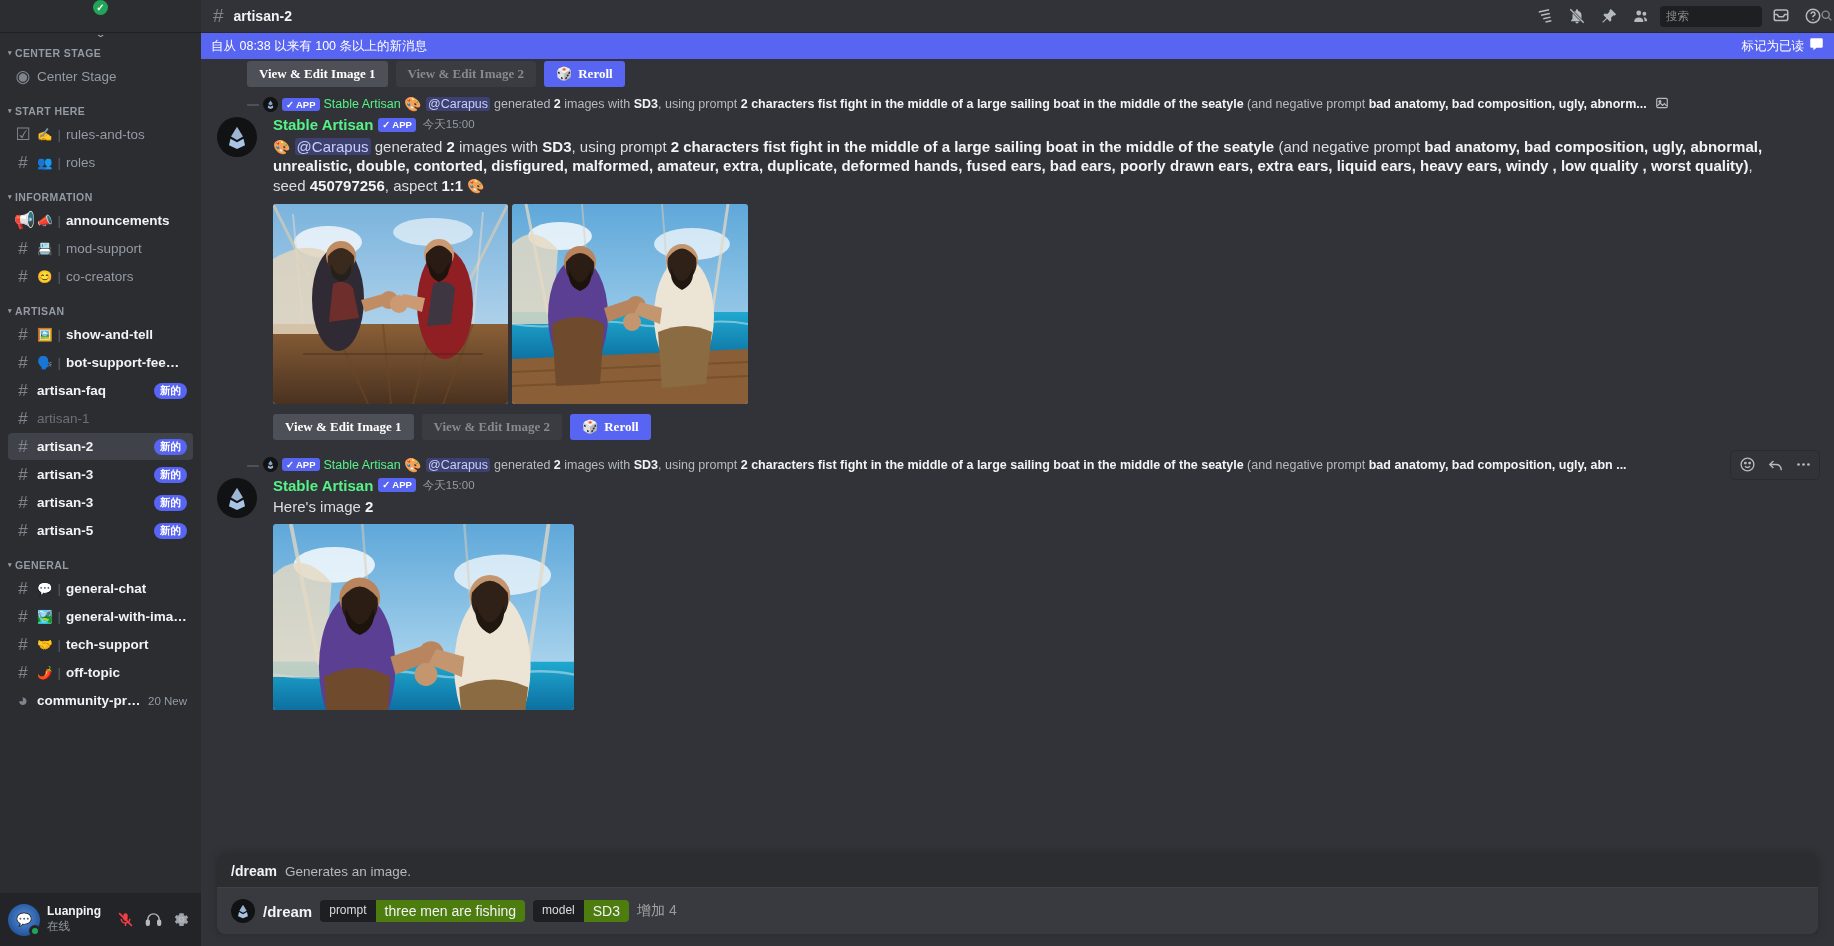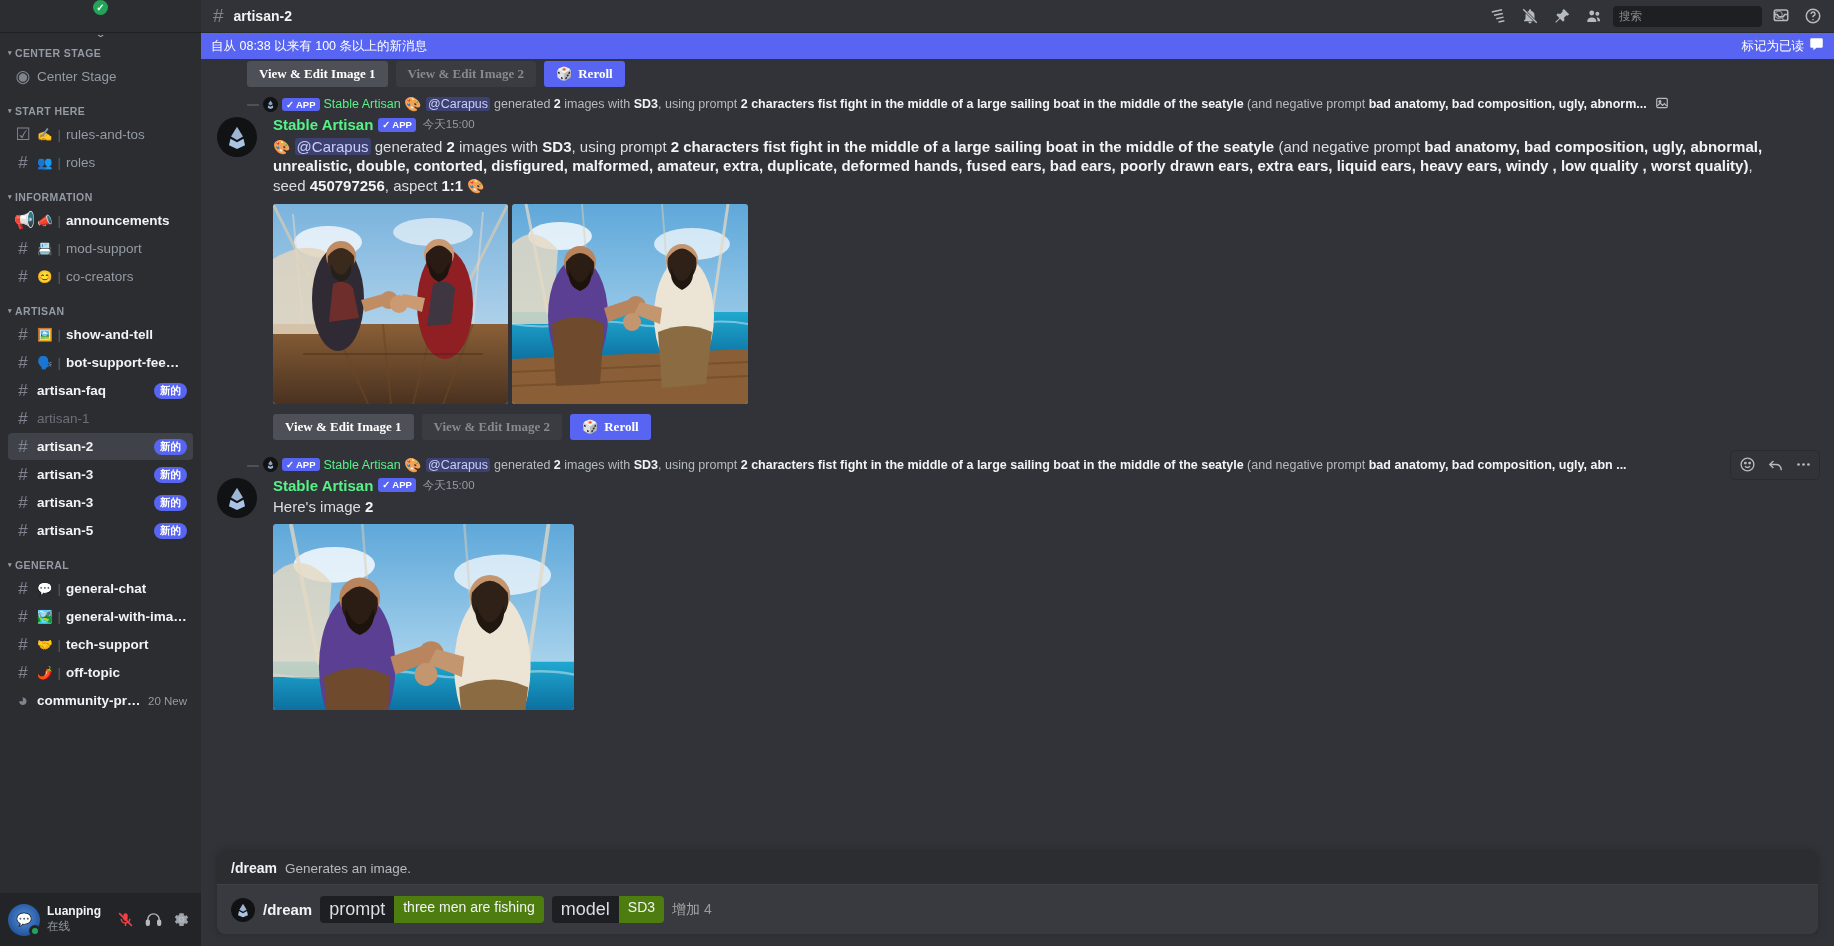--- a/index.html
+++ b/index.html
@@ -112,21 +112,21 @@
   }
   .topbar .hash { color: #80848e; font-size: 19px; padding: 0 4px; }
   .topbar .title { color: #f2f3f5; font-size: 14px; font-weight: bold; }
   .topbar .spacer { flex: 1; }
   .t-ic {
     width: 26px; height: 26px; display: flex; align-items: center;
     justify-content: center; cursor: pointer; border-radius: 4px;
     color: #b5bac1; font-size: 14px;
   }
   .search-box {
-    width: 149px; height: 21px; background: #1e1f22; border-radius: 4px;
+    width: 102px; height: 21px; background: #1e1f22; border-radius: 4px;
     display: flex; align-items: center; padding: 0 6px; cursor: text;
   }
   .search-box input {
     flex: 1; background: none; border: none; outline: none;
     color: #dbdee1; font-size: 11.5px; font-family: inherit;
   }
   .search-box input::placeholder { color: #87898c; }
   .search-ic { color: #87898c; font-size: 11px; }
 
   .newbanner {
@@ -231,21 +231,21 @@
     display: flex; align-items: center; gap: 8px;
     padding: 11px 14px; min-height: 44px;
   }
   .cmd-av {
     width: 24px; height: 24px; border-radius: 50%; background: #111214;
     flex: none; display: flex; align-items: center; justify-content: center;
   }
   .cmd-av svg { width: 16px; height: 16px; }
   .cmd-slash { color: #f2f3f5; font-size: 15px; font-weight: bold; }
   .chip-group { display: flex; border-radius: 4px; overflow: hidden; }
-  .chip-k { background: #1e1f22; color: #dbdee1; font-size: 18px;
+  .chip-k { background: #1e1f22; color: #dbdee1; font-size: 12px;
             padding: 3px 9px; }
   .chip-v { background: #4d7c0f; color: #f2f3f5; font-size: 14px;
             padding: 3px 9px; }
   .cmd-more { color: #949ba4; font-size: 14px; }
   .cmd-more b { color: #a3a3a3; font-weight: 400; }
 </style>
 </head>
 <body>
 
 <div class="app">

